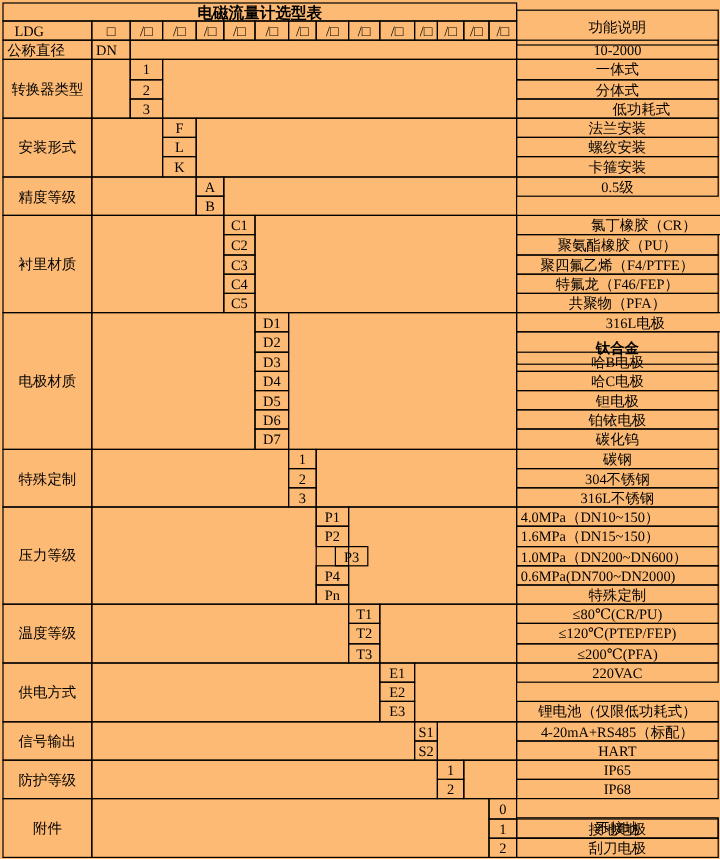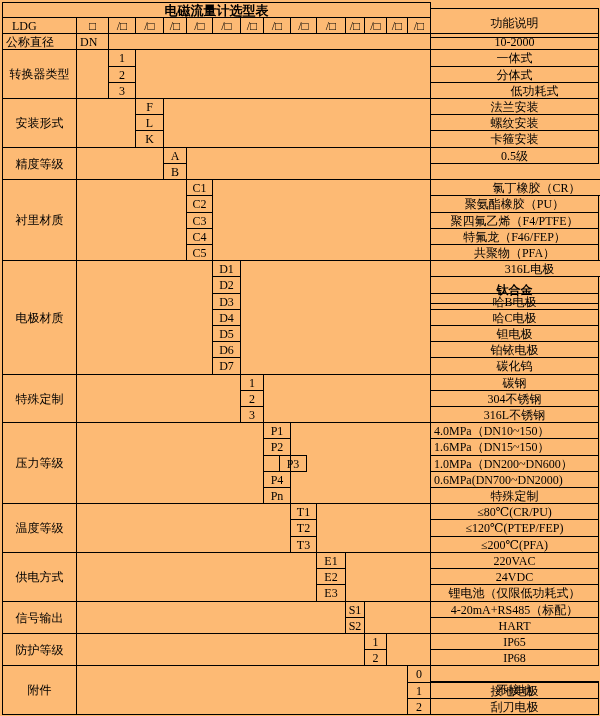--- a/index.html
+++ b/index.html
@@ -137,21 +137,20 @@
     <div class="cell" style="left: 290px; top: 519px; width: 27px; height: 18px; text-align: center;">T2</div>
     <div class="cell" style="left: 430px; top: 519px; width: 169px; height: 18px;">≤120℃(PTEP/FEP)</div>
     <div class="cell" style="left: 290px; top: 536px; width: 27px; height: 17px;">T3</div>
     <div class="cell" style="left: 430px; top: 536px; width: 169px; height: 17px;">≤200℃(PFA)</div>
     <div class="cell" style="left: 2px; top: 552px; width: 75px; height: 50px;">供电方式</div>
     <div class="cell" style="left: 76px; top: 552px; width: 241px; height: 50px;"></div>
     <div class="cell" style="left: 345px; top: 552px; width: 86px; height: 50px;"></div>
     <div class="cell" style="left: 316px; top: 552px; width: 30px; height: 17px;">E1</div>
     <div class="cell" style="left: 430px; top: 552px; width: 169px; height: 17px;">220VAC</div>
     <div class="cell" style="left: 316px; top: 568px; width: 30px; height: 17px;">E2</div>
-    <div class="cell" style="left: 430px; top: 568px; width: 169px; height: 17px;">24VDC</div>
     <div class="cell" style="left: 316px; top: 584px; width: 30px; height: 18px;">E3</div>
     <div class="cell" style="left: 430px; top: 584px; width: 169px; height: 18px;">锂电池（仅限低功耗式）</div>
     <div class="cell" style="left: 2px; top: 601px; width: 75px; height: 33px;">信号输出</div>
     <div class="cell" style="left: 76px; top: 601px; width: 270px; height: 33px;"></div>
     <div class="cell" style="left: 364px; top: 601px; width: 67px; height: 33px;"></div>
     <div class="cell" style="left: 345px; top: 601px; width: 20px; height: 17px;">S1</div>
     <div class="cell" style="left: 430px; top: 601px; width: 169px; height: 17px;">4-20mA+RS485（标配）</div>
     <div class="cell" style="left: 345px; top: 617px; width: 20px; height: 17px;">S2</div>
     <div class="cell" style="left: 430px; top: 617px; width: 169px; height: 17px;">HART</div>
     <div class="cell" style="left: 2px; top: 633px; width: 75px; height: 33px;">防护等级</div>

